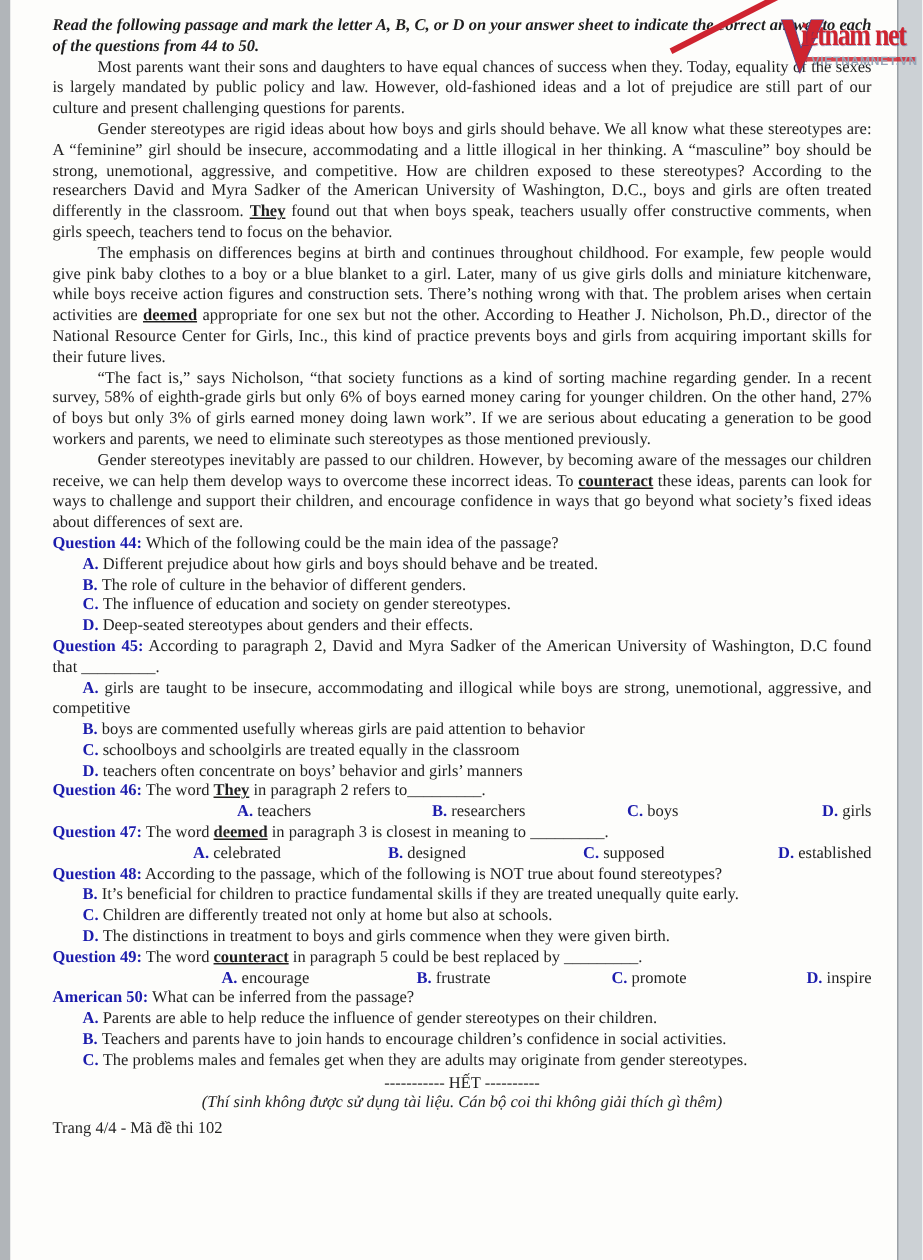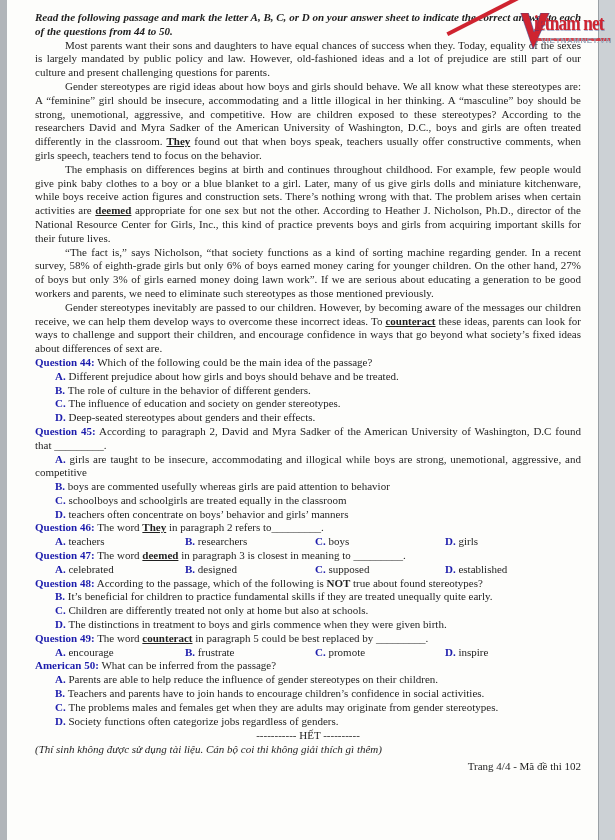--- a/index.html
+++ b/index.html
@@ -26,32 +26,32 @@
     padding: 11px 17px 0 28px;
   }
   .content {
     font-size: 11px;
     line-height: 13.8px;
     text-align: justify;
   }
   .instruction { font-weight: bold; font-style: italic; }
   .para { margin: 0; text-indent: 30px; }
   .bu { font-weight: bold; text-decoration: underline; }
-  .b  { font-weight: bold; }
+  .b  { font-weight: normal; }
   .q-label { color: #1c1cac; font-weight: bold; }
   .opt { text-indent: 20px; }
   .opt-letter { color: #1c1cac; font-weight: bold; }
-  .opts-inline { display: flex; padding-left: 20px; text-align: left; }
+  .opts-inline { display: flex; padding-left: 20px; text-align: left; justify-content: flex-end; }
   .opts-inline .opt { text-indent: 0; }
   .opts-inline .opt:nth-child(1),
   .opts-inline .opt:nth-child(2),
   .opts-inline .opt:nth-child(3) { width: 130px; }
   .footer-het  { text-align: center; margin-top: 1px; }
-  .footer-note { text-align: left; font-style: italic; }
-  .footer-page { text-align: right; margin-top: 3px; }
+  .footer-note { text-align: center; font-style: italic; }
+  .footer-page { text-align: left; margin-top: 3px; }
 
   
   .logo { position: absolute; left: 440px; top: 10px; width: 172px; height: 50px; pointer-events: none; }
   .logo-slash {
     position: absolute; left: 8px; top: 22px; width: 82px; height: 3.5px;
     background: #cf2430; transform: rotate(-27deg); transform-origin: left bottom;
   }
   .logo-v { position: absolute; left: 80px; top: 3px; width: 30px; height: 36px; }
   .logo-main {
     position: absolute; left: 94px; top: 1px;
@@ -137,21 +137,20 @@
             <div class="opt"><span class="opt-letter">C. </span>promote</div>
             <div class="opt"><span class="opt-letter">D. </span>inspire</div>
           </div>
         </div>
         <div>
           <div class="q-prompt"><span class="q-label">American 50:</span><span> What can be inferred from the passage?</span></div>
           <div class="opts-stacked">
             <div class="opt"><span class="opt-letter">A. </span>Parents are able to help reduce the influence of gender stereotypes on their children.</div>
             <div class="opt"><span class="opt-letter">B. </span>Teachers and parents have to join hands to encourage children’s confidence in social activities.</div>
             <div class="opt"><span class="opt-letter">C. </span>The problems males and females get when they are adults may originate from gender stereotypes.</div>
-            <div class="opt"><span class="opt-letter">D. </span>Society functions often categorize jobs regardless of genders.</div>
           </div>
         </div>
       </div>
     <div class="footer-het">----------- HẾT ----------</div>
     <div class="footer-note">(Thí sinh không được sử dụng tài liệu. Cán bộ coi thi không giải thích gì thêm)</div>
     <div class="footer-page">Trang 4/4 - Mã đề thi 102</div>
   </div>
 </div>
 
 <div class="logo">

